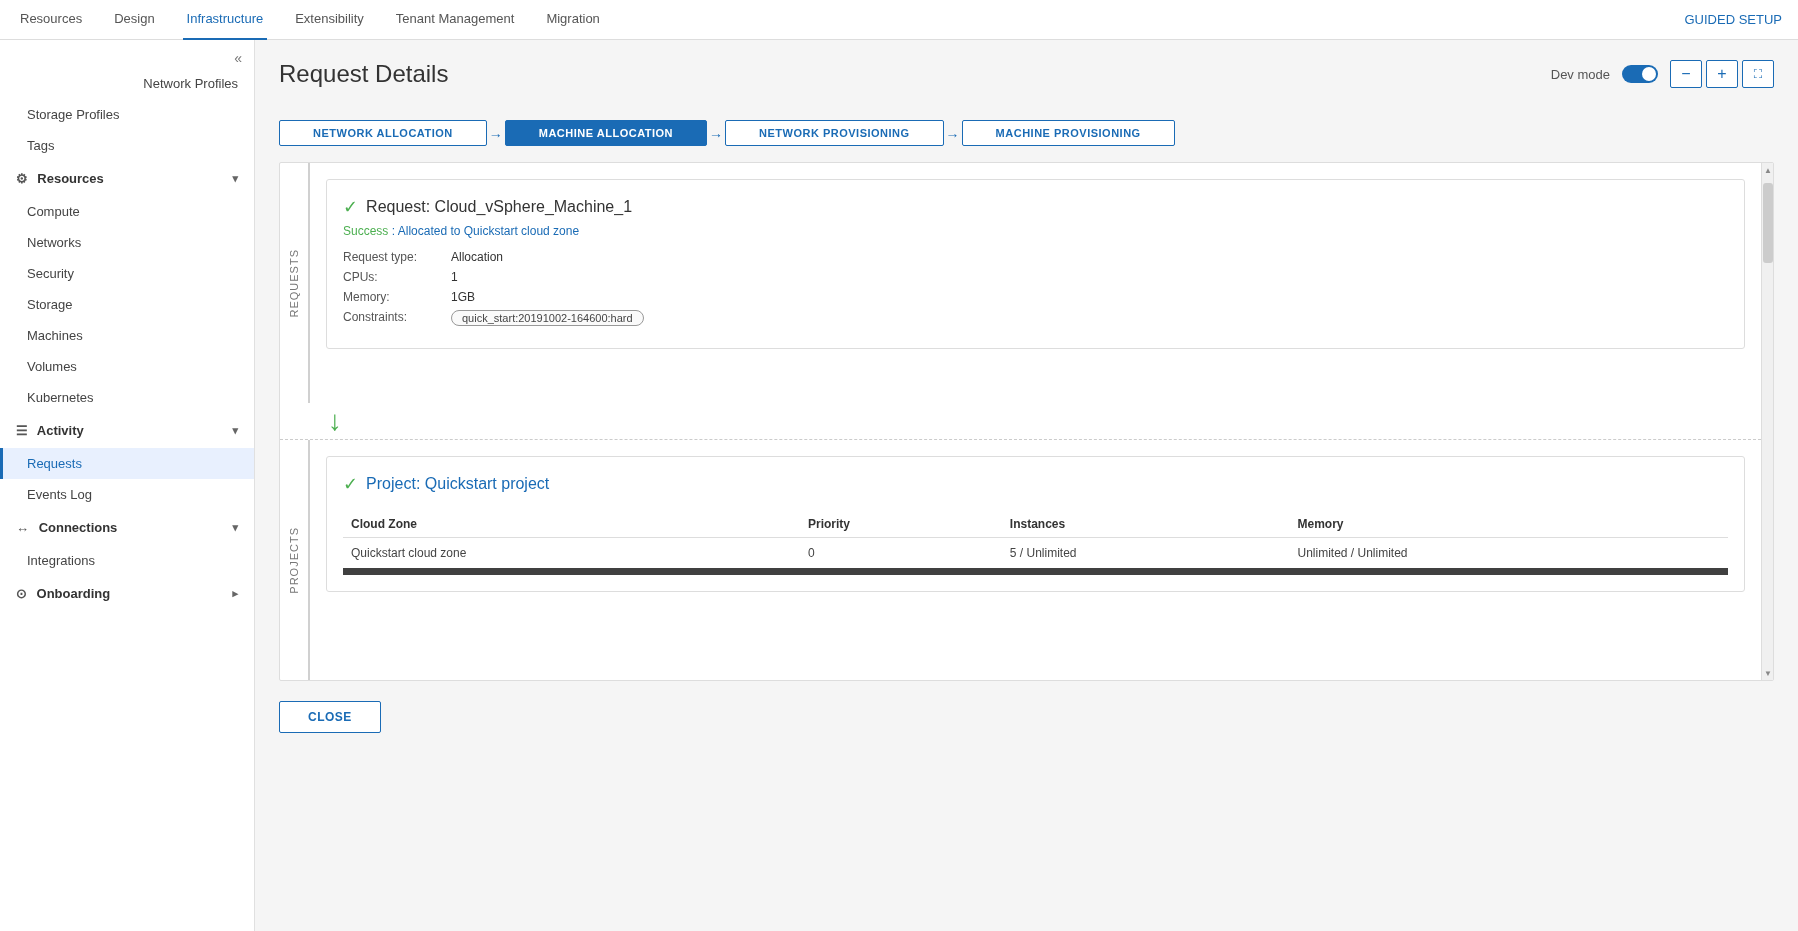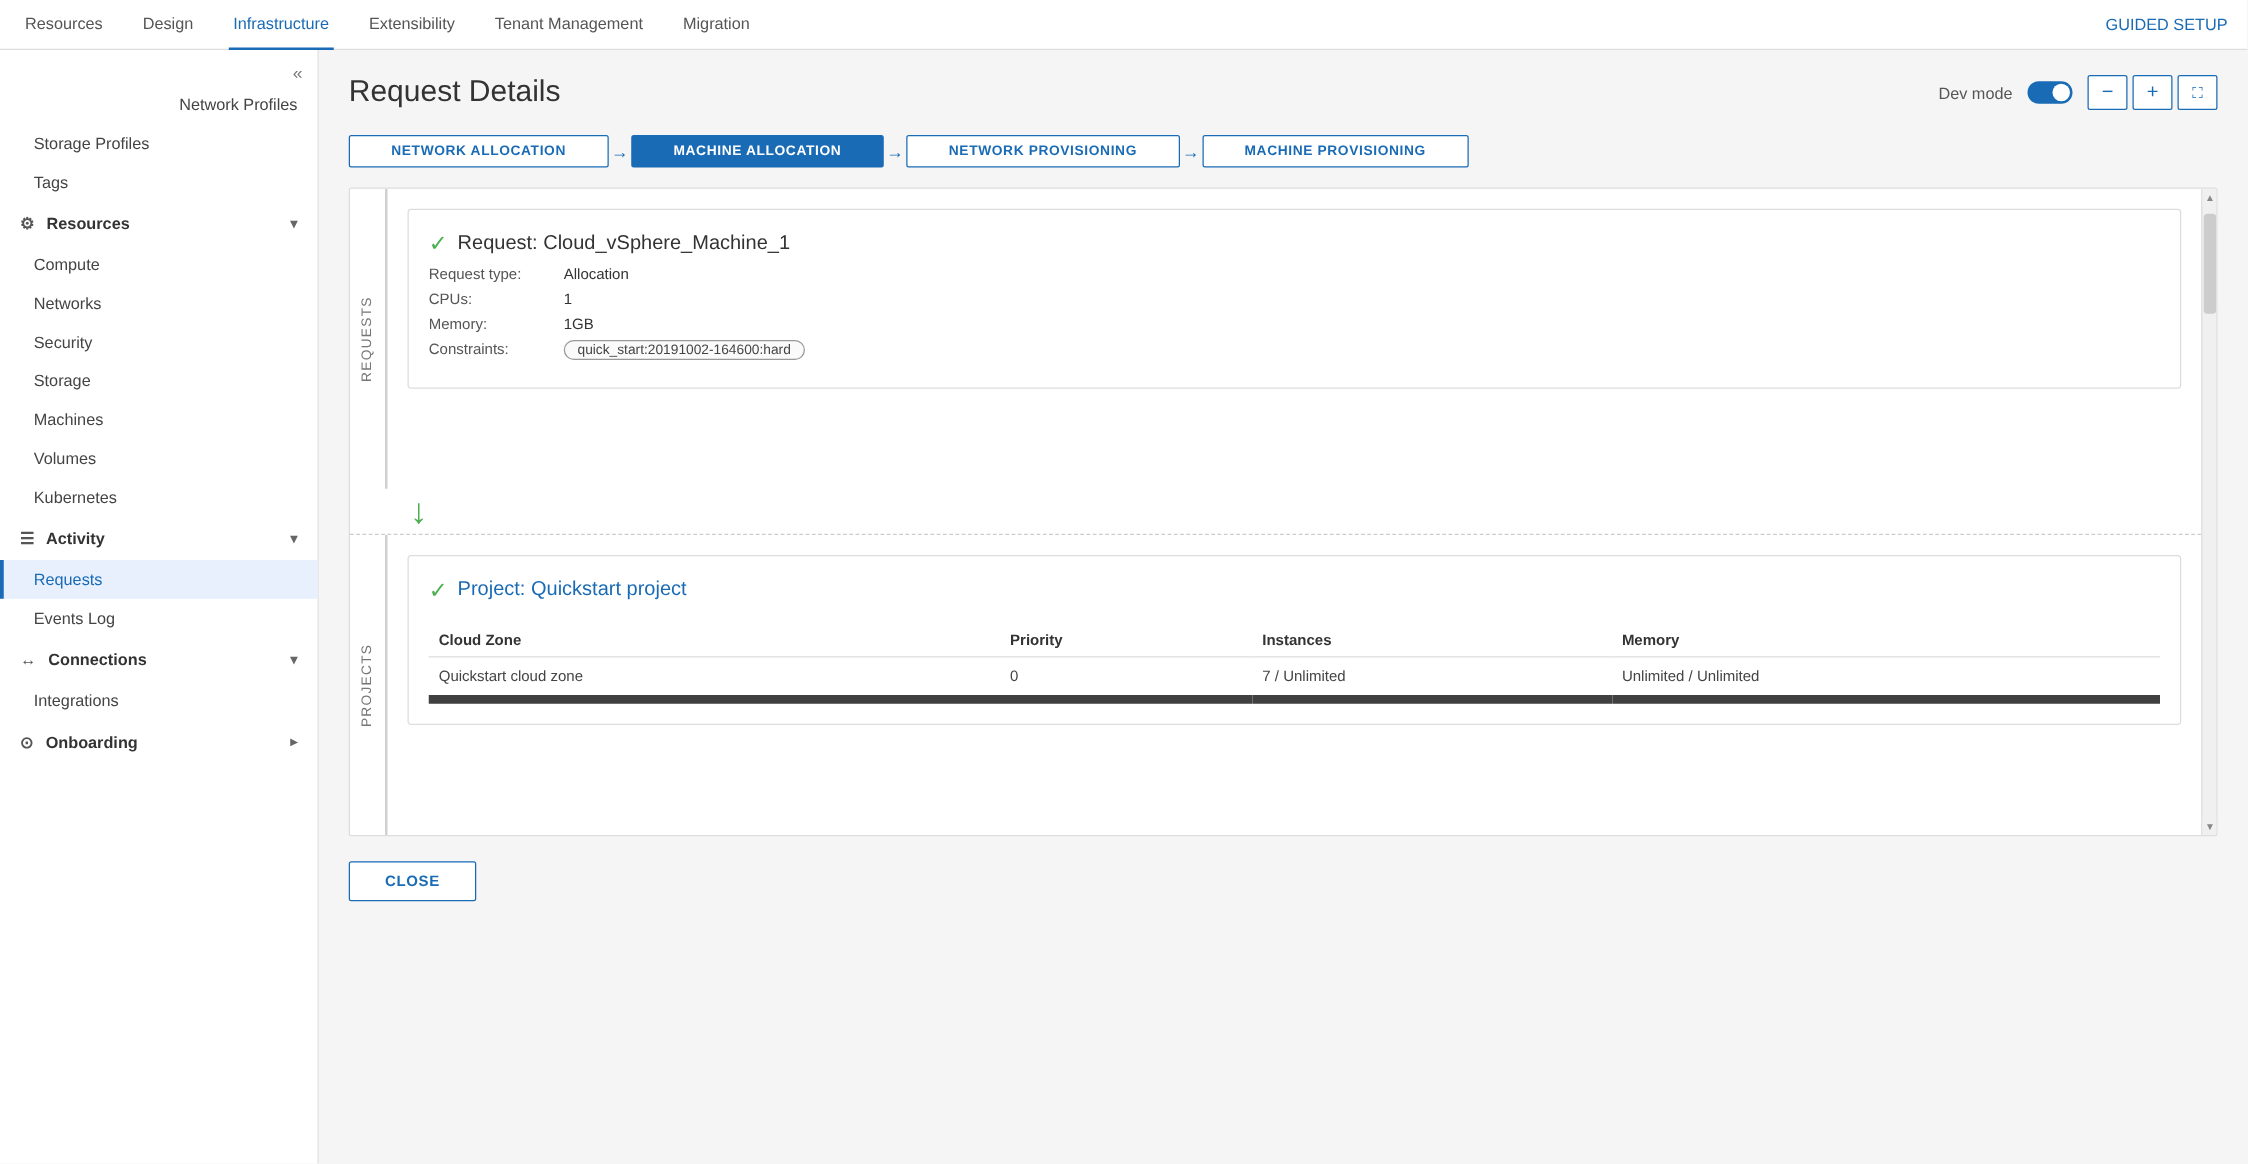--- a/index.html
+++ b/index.html
@@ -40,21 +40,21 @@
       padding: 8px 16px 8px 24px; cursor: pointer; font-size: 13px; color: #444;
       border-left: 3px solid transparent;
     }
     .sidebar-item.active { background: #e8f0fe; color: #1a6bb5; border-left: 3px solid #1a6bb5; }
 
     
     .main-content { flex: 1; padding: 20px 24px; overflow-y: auto; background: #f5f5f5; }
 
     
     .page-header {
-      display: flex; align-items: center; justify-content: space-between; margin-bottom: 20px;
+      display: flex; align-items: center; justify-content: space-between; margin-bottom: 32px;
     }
     .page-title { font-size: 24px; font-weight: 300; color: #333; }
     .header-right { display: flex; align-items: center; gap: 12px; }
     .dev-mode-label { font-size: 13px; color: #555; }
     .toggle-switch {
       width: 36px; height: 18px; background: #ccc; border-radius: 9px;
       position: relative; cursor: pointer; display: inline-block;
     }
     .toggle-switch.on { background: #1a6bb5; }
     .toggle-knob {
@@ -266,20 +266,24 @@
         <div class="stage-row">
           <div class="stage-tag" style="min-height: 240px;">
             <span>Requests</span>
           </div>
           <div class="stage-body">
             <div class="request-card">
               <div class="card-header">
                 <span class="success-icon">✓</span>
                 <span class="card-title">Request: Cloud_vSphere_Machine_1</span>
               </div>
+              <div class="card-subtitle">
+                <span class="success-text">Success</span>
+                <span style="color:#1a6bb5;">: Allocated to Quickstart cloud zone</span>
+              </div>
               <div class="card-field">
                 <span class="field-label">Request type:</span>
                 <span class="field-value">Allocation</span>
               </div>
               <div class="card-field">
                 <span class="field-label">CPUs:</span>
                 <span class="field-value">1</span>
               </div>
               <div class="card-field">
                 <span class="field-label">Memory:</span>
@@ -311,21 +315,21 @@
                     <th>Cloud Zone</th>
                     <th>Priority</th>
                     <th>Instances</th>
                     <th>Memory</th>
                   </tr>
                 </thead>
                 <tbody>
                   <tr>
                     <td>Quickstart cloud zone</td>
                     <td>0</td>
-                    <td>7 / Unlimited</td>
+                    <td>5 / Unlimited</td>
                     <td>Unlimited / Unlimited</td>
                   </tr>
                 </tbody>
               </table>
             </div>
           </div>
         </div>
 
       </div>
 

